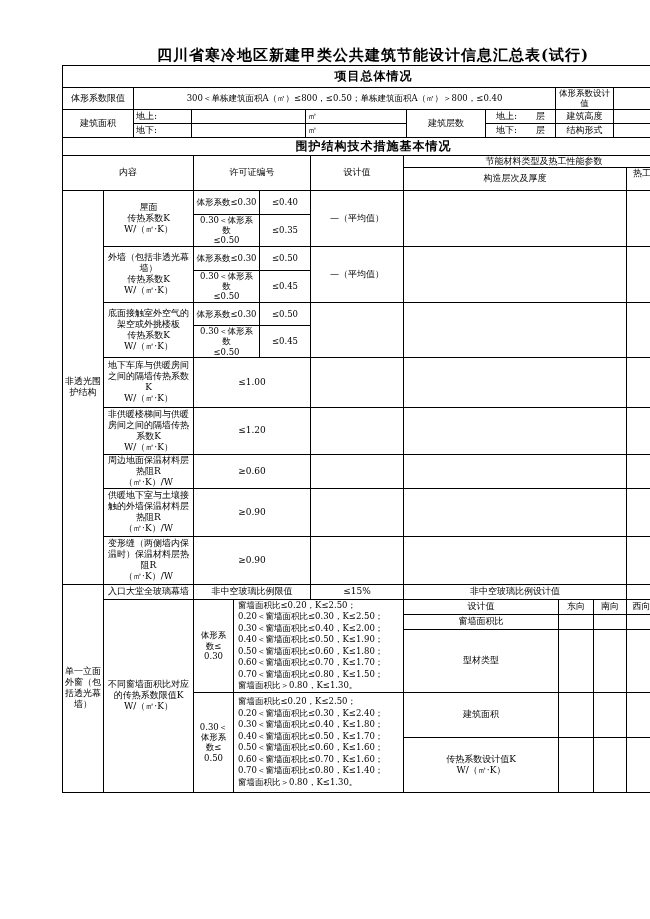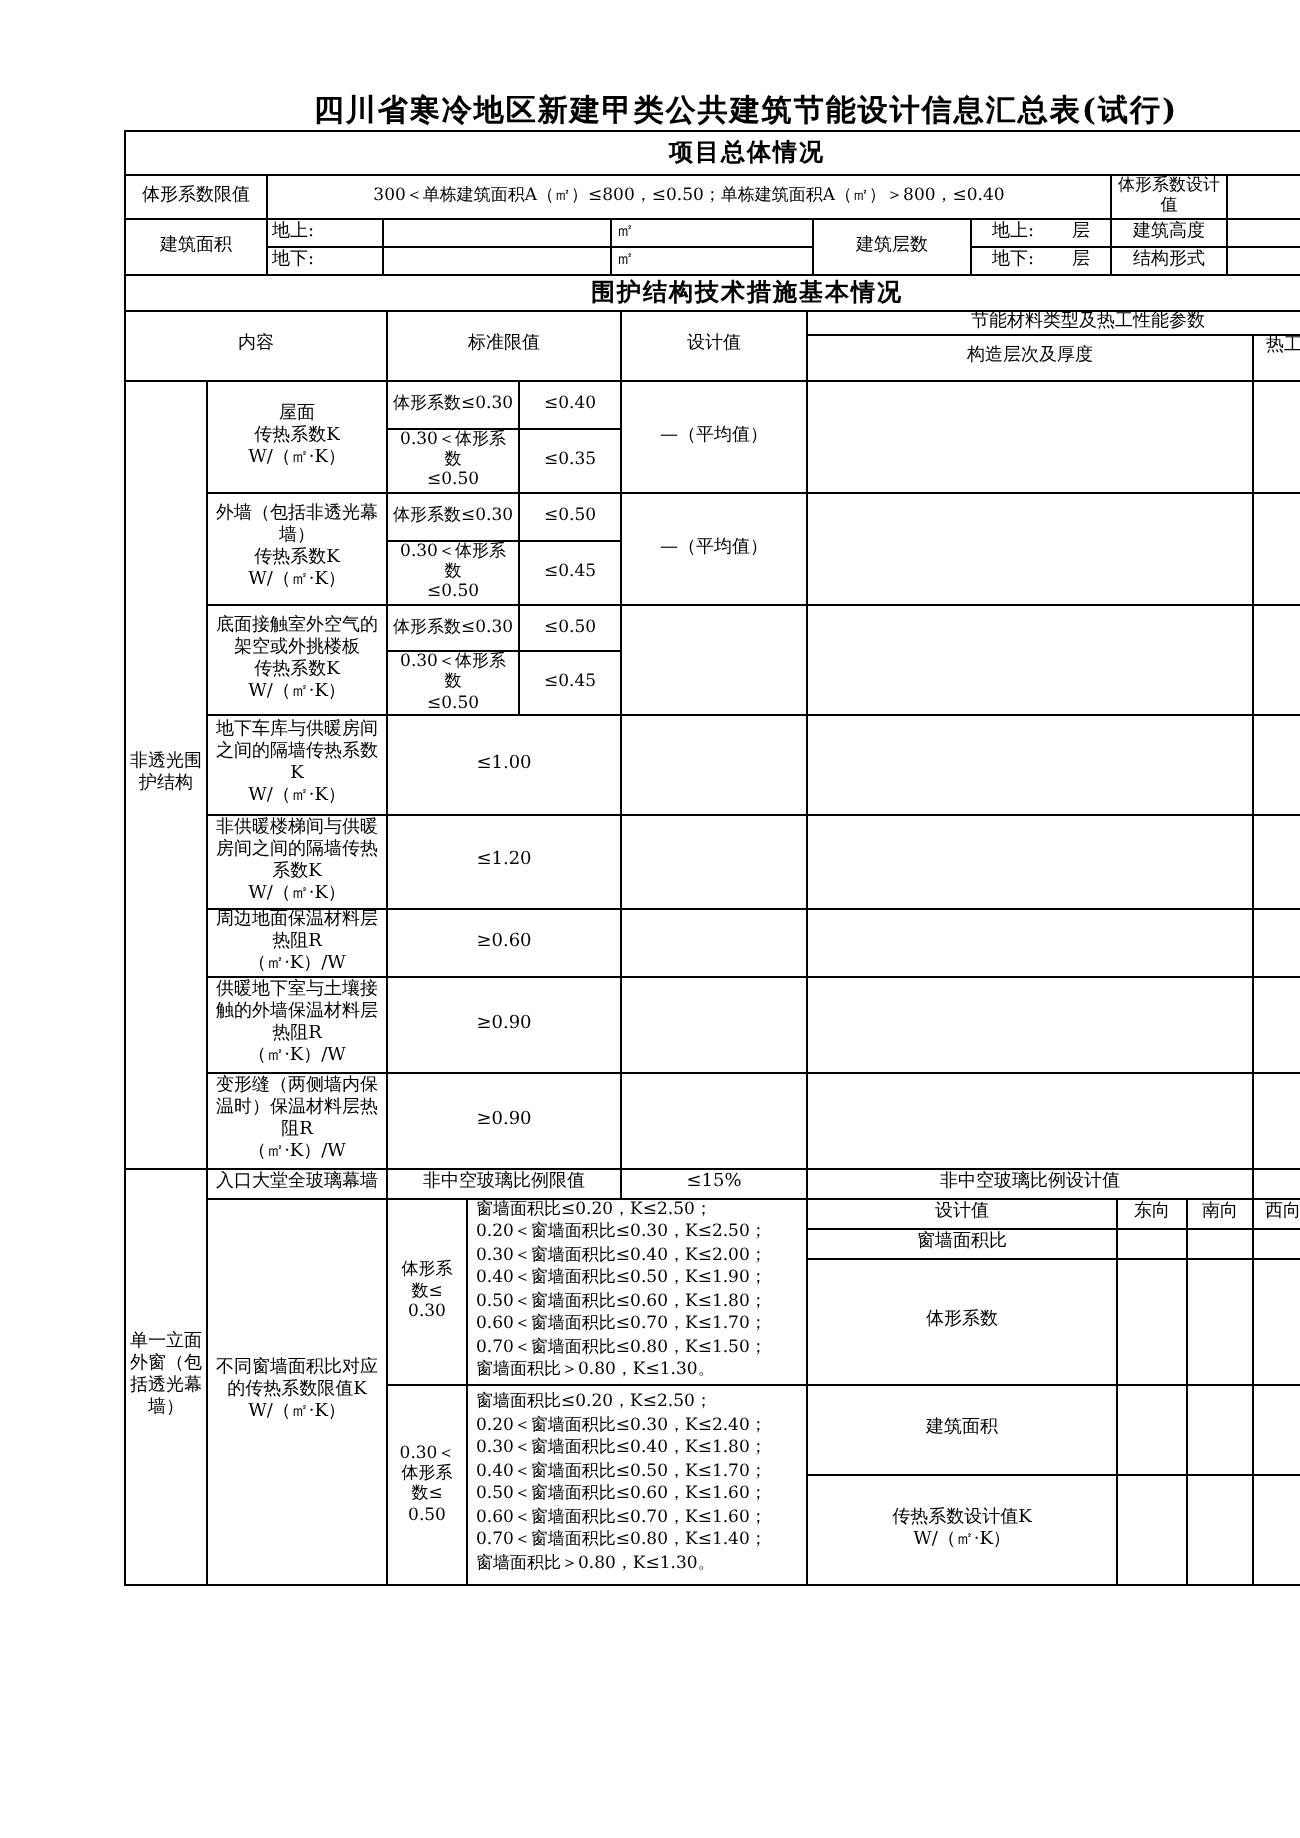--- a/index.html
+++ b/index.html
@@ -102,21 +102,21 @@
         <col style="width:33px">
         <col style="width:30px">
         <col style="width:28px">
       </colgroup>
     <tbody>
         <tr style="height:18px">
       <td colspan="11" class="sec">围护结构技术措施基本情况</td>
     </tr>
     <tr style="height:11px">
       <td colspan="2" rowspan="2">内容</td>
-      <td colspan="3" rowspan="2">标准限值</td>
+      <td colspan="3" rowspan="2">许可证编号</td>
       <td rowspan="2">设计值</td>
       <td colspan="5">节能材料类型及热工性能参数</td>
     </tr>
     <tr style="height:21px">
       <td colspan="3">构造层次及厚度</td>
       <td colspan="2">热工性能参数</td>
     </tr>
 
     <tr style="height:24px">
       <td rowspan="11" class="pre">非透光围护结构</td>
@@ -257,21 +257,21 @@
       <td>北向</td>
     </tr>
     <tr style="height:15px">
       <td>窗墙面积比</td>
       <td></td>
       <td></td>
       <td></td>
       <td></td>
     </tr>
     <tr style="height:63px">
-      <td>体形系数</td>
+      <td>型材类型</td>
       <td></td>
       <td></td>
       <td></td>
       <td></td>
     </tr>
     <tr style="height:45px">
       <td rowspan="2" class="pre small">0.30＜
 体形系
 数≤
 0.50</td>

